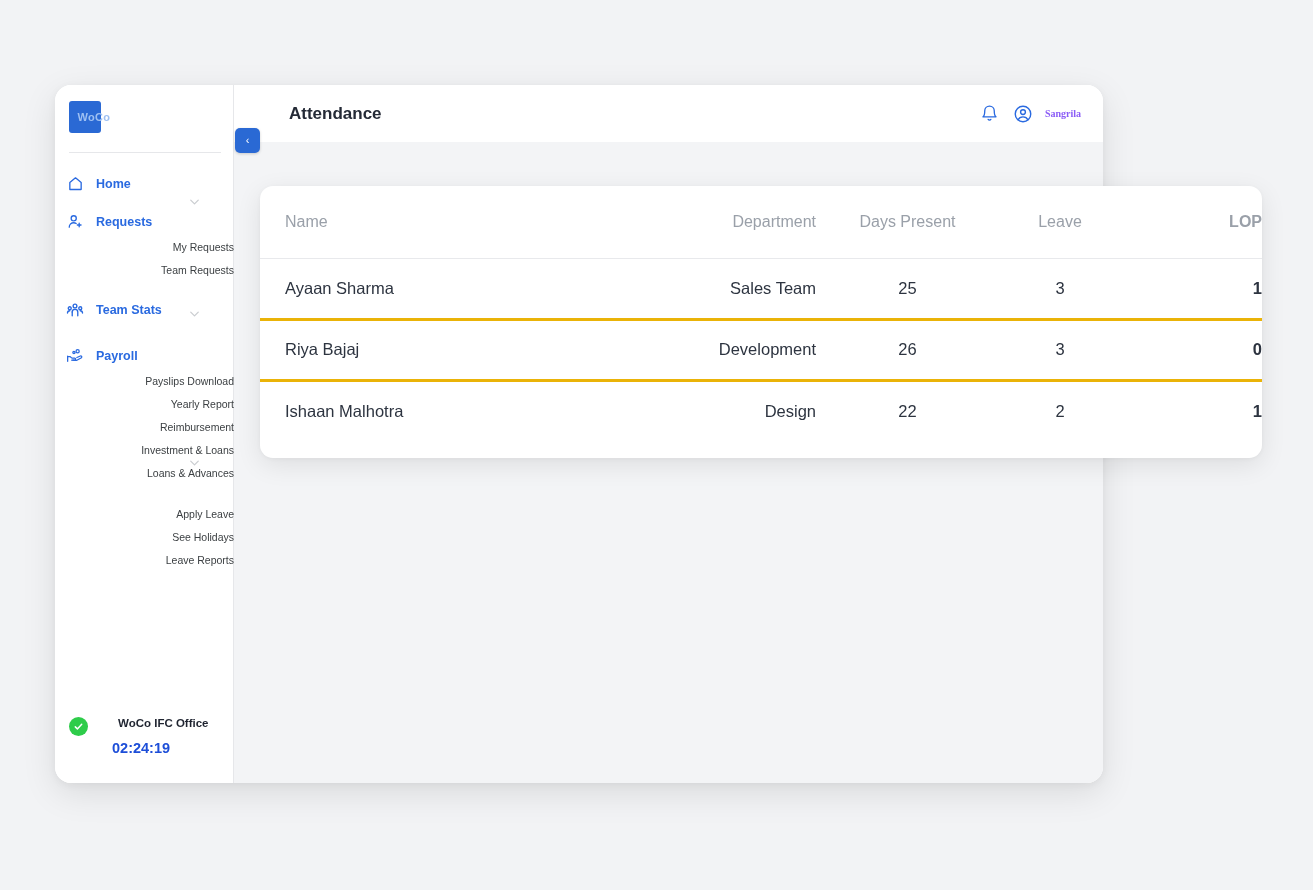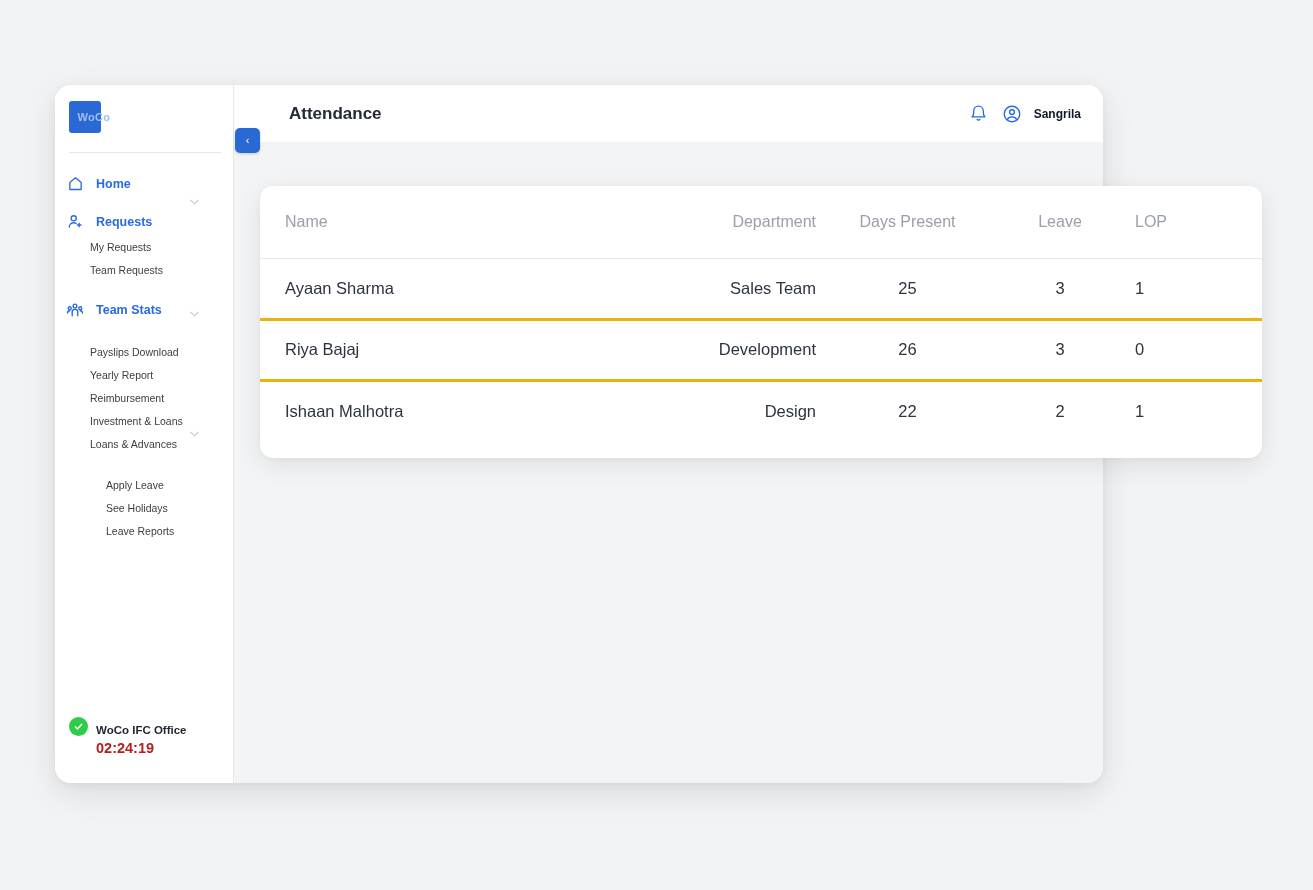--- a/index.html
+++ b/index.html
@@ -82,55 +82,56 @@
 
   .nav-sub {
     display: block;
     font-size: 10.5px;
     color: #3c4043;
     padding-left: 35px;
     height: 23px;
     line-height: 23px;
     white-space: nowrap;
     cursor: pointer;
+    text-align: right;
   }
   .nav-sub.indent { padding-left: 51px; }
   .gap-sm { height: 9px; }
   .gap-md { height: 13px; }
   .gap-lg { height: 17px; }
 
   
   #sidebar-footer {
     position: absolute;
     left: 0; bottom: 27px;
     width: 179px;
     padding-left: 14px;
   }
-  .office-row { display: flex; align-items: flex-end; }
+  .office-row { display: flex; align-items: flex-start; gap: 22px; }
   .check-circle {
     width: 19px; height: 19px;
     border-radius: 50%;
     background: #2ecc4a;
     display: flex; align-items: center; justify-content: center;
     flex: 0 0 19px;
   }
   .check-circle svg { display: block; }
   .office-name {
     margin-left: 8px;
     font-size: 11.5px;
     font-weight: 700;
     color: #1f2430;
     white-space: nowrap;
   }
   .office-timer {
     margin-top: 4px;
-    margin-left: 27px;
+    margin-left: 43px;
     font-size: 14.5px;
     font-weight: 700;
-    color: #b91c1c;
+    color: #1d4ed8;
   }
 
   
   #collapse-toggle {
     position: absolute;
     left: 235px; top: 128px;
     width: 25px; height: 25px;
     background: #2a69d4;
     border-radius: 5px;
     display: flex; align-items: center; justify-content: center;
@@ -161,24 +162,25 @@
     display: flex; align-items: center;
     gap: 13px;
   }
   .icon-btn {
     width: 21px; height: 21px;
     display: flex; align-items: center; justify-content: center;
     cursor: pointer;
   }
   .icon-btn svg { display: block; }
   .user-name {
-    font-size: 12px;
-    font-weight: 700;
-    color: #0f172a;
+    font-size: 10px;
+    font-weight: 700;
+    color: #8b5cf6;
     margin-left: -2px;
+    font-family: Liberation Serif, serif;
   }
 
   
   #content {
     position: absolute;
     left: 179px; top: 57px;
     width: 869px; height: 641px;
     background: #f3f4f6;
   }
 
@@ -194,21 +196,21 @@
     overflow: hidden;
   }
 
   table { width: 100%; border-collapse: collapse; table-layout: fixed; padding-left: 24px; }
   th, td { padding: 0; }
 
   .col-name  { width: 370px; text-align: left;  padding-left: 25px; }
   .col-dept  { width: 200px; text-align: right; padding-right: 14px; }
   .col-days  { width: 155px; text-align: center; }
   .col-leave { width: 150px; text-align: center; }
-  .col-lop   { width: 127px; text-align: left; }
+  .col-lop   { width: 127px; text-align: right; font-weight: bold; }
 
   thead th {
     height: 72px;
     vertical-align: middle;
     font-size: 16px;
     font-weight: 400;
     color: #9aa0a9;
   }
   thead tr { border-bottom: 1px solid #e8e9ec; }
 
@@ -281,20 +283,32 @@
         <span class="nav-label">Team Stats</span>
         <span class="nav-chevron" style="top:16px">
           <svg width="9" height="6" viewBox="0 0 12 7" fill="none" stroke="#8a8f98" stroke-width="1.6" stroke-linecap="round" stroke-linejoin="round">
               <path d="M1 1l5 5 5-5"></path>
             </svg>
         </span>
       </div>
 
       <div class="gap-lg"></div>
 
+      <div class="nav-main">
+        <span class="nav-icon">
+          <svg width="19" height="19" viewBox="0 0 24 24" fill="none" stroke="#2a6ae0" stroke-width="1.7" stroke-linecap="round" stroke-linejoin="round">
+            <circle cx="15.5" cy="6.4" r="2.1"></circle>
+            <circle cx="10.6" cy="8.1" r="1.5"></circle>
+            <path d="M2.2 13.4h3.1l2.6 2.1h3.6a1.35 1.35 0 0 1 0 2.7H9.2"></path>
+            <path d="M7.6 18.2l6.9.2 6.1-3.4a1.4 1.4 0 0 0-1.5-2.3l-4.6 2"></path>
+            <path d="M2.2 12.8v7"></path>
+          </svg>
+        </span>
+        <span class="nav-label">Payroll</span>
+      </div>
       <div class="nav-sub">Payslips Download</div>
       <div class="nav-sub">Yearly Report</div>
       <div class="nav-sub">Reimbursement</div>
       <div class="nav-sub">Investment &amp; Loans</div>
       <div class="nav-sub" style="position:relative">
         <span>Loans &amp; Advances</span>
         <span class="nav-chevron" style="top:-2px;right:35px">
           <svg width="9" height="6" viewBox="0 0 12 7" fill="none" stroke="#8a8f98" stroke-width="1.6" stroke-linecap="round" stroke-linejoin="round">
               <path d="M1 1l5 5 5-5"></path>
             </svg>

